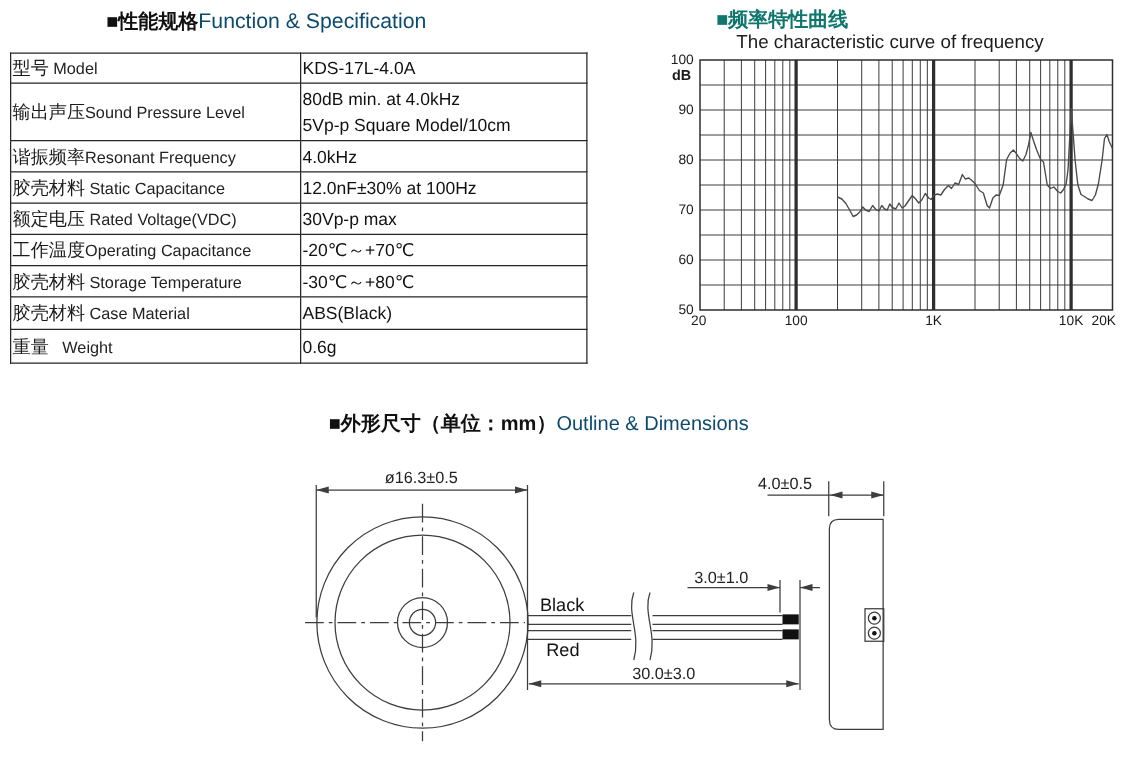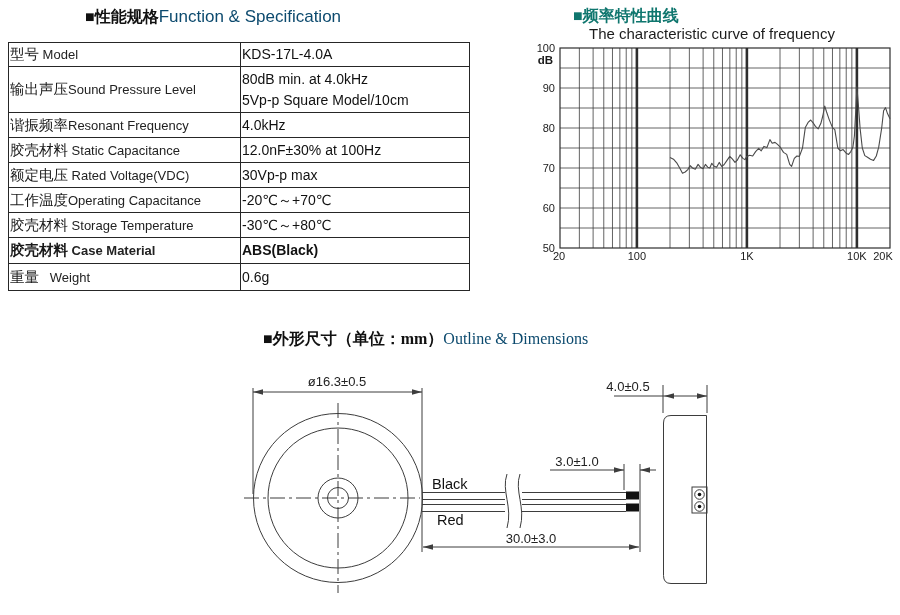--- a/index.html
+++ b/index.html
@@ -6,28 +6,28 @@
   body{width:900px;height:615px;position:relative;background:#fff;
        font-family:"Liberation Sans","DejaVu Sans",sans-serif;color:#1a1a1a;overflow:hidden;}
   .abs{position:absolute;}
   
   .title-cn{font-size:16px;font-weight:600;color:#111;}
   .title-en{font-size:17px;font-weight:400;color:#0c4a6e;}
   #spec-title{left:85px;top:7px;white-space:nowrap;}
   #chart-title-cn{left:573px;top:6px;font-size:16px;font-weight:600;color:#0f766e;white-space:nowrap;}
   #chart-title-en{left:589px;top:25px;font-size:15px;font-weight:400;color:#1c1c1c;white-space:nowrap;}
   #outline-title{left:263px;top:329px;white-space:nowrap;}
-  #outline-title .title-cn,#outline-title .title-en{font-size:16px;font-family:Liberation Serif, serif;}
+  #outline-title .title-cn,#outline-title .title-en{font-size:16px;}
   
   #spec-table{position:absolute;left:8px;top:42px;width:462px;border-collapse:collapse;table-layout:fixed;}
   #spec-table td{border:1px solid #262626;vertical-align:middle;}
   #spec-table tr{height:25px;}
   #spec-table tr:nth-child(1){height:22px;}
   #spec-table tr:nth-child(2){height:46px;}
-  #spec-table tr:nth-child(8){height:26px;font-weight:bold;}
+  #spec-table tr:nth-child(8){height:26px;}
   #spec-table tr:nth-child(9){height:27px;margin-left:44px;}
   td.c1{width:229px;text-align:left;}
   td.c2{font-size:14px;color:#111;}
   td.c2 div{line-height:21px;}
   .cn{font-size:14.5px;white-space:pre;}
   .en{font-size:13px;white-space:pre;color:#222;}
   
   #chart-svg{position:absolute;left:518px;top:40px;}
   #outline-svg{position:absolute;left:0px;top:355px;}
   svg text{font-family:"Liberation Sans","DejaVu Sans",sans-serif;}

